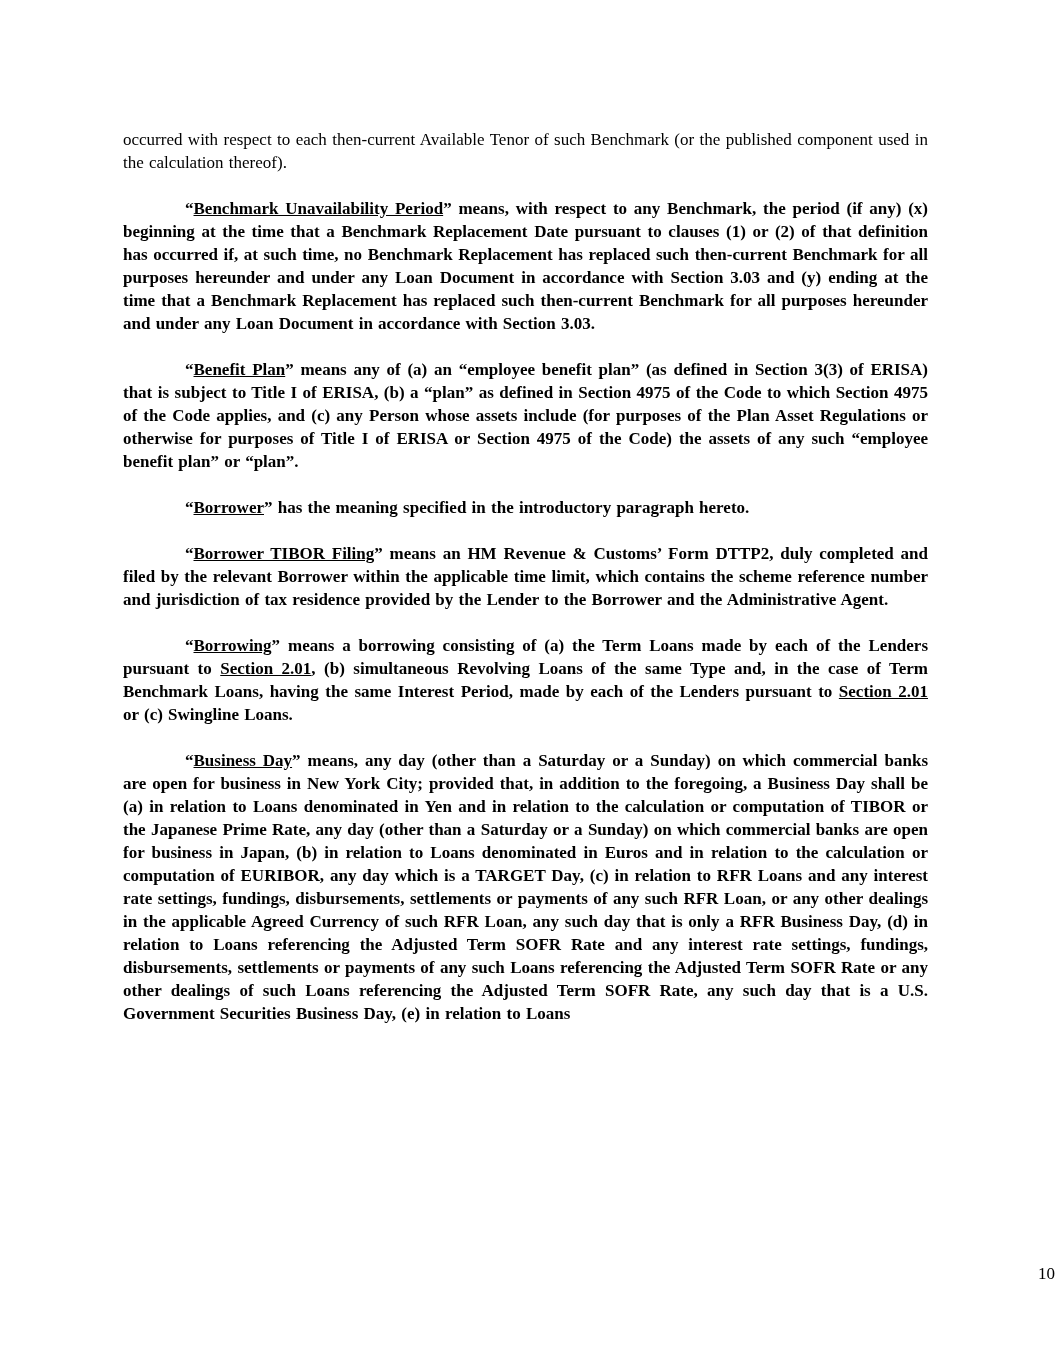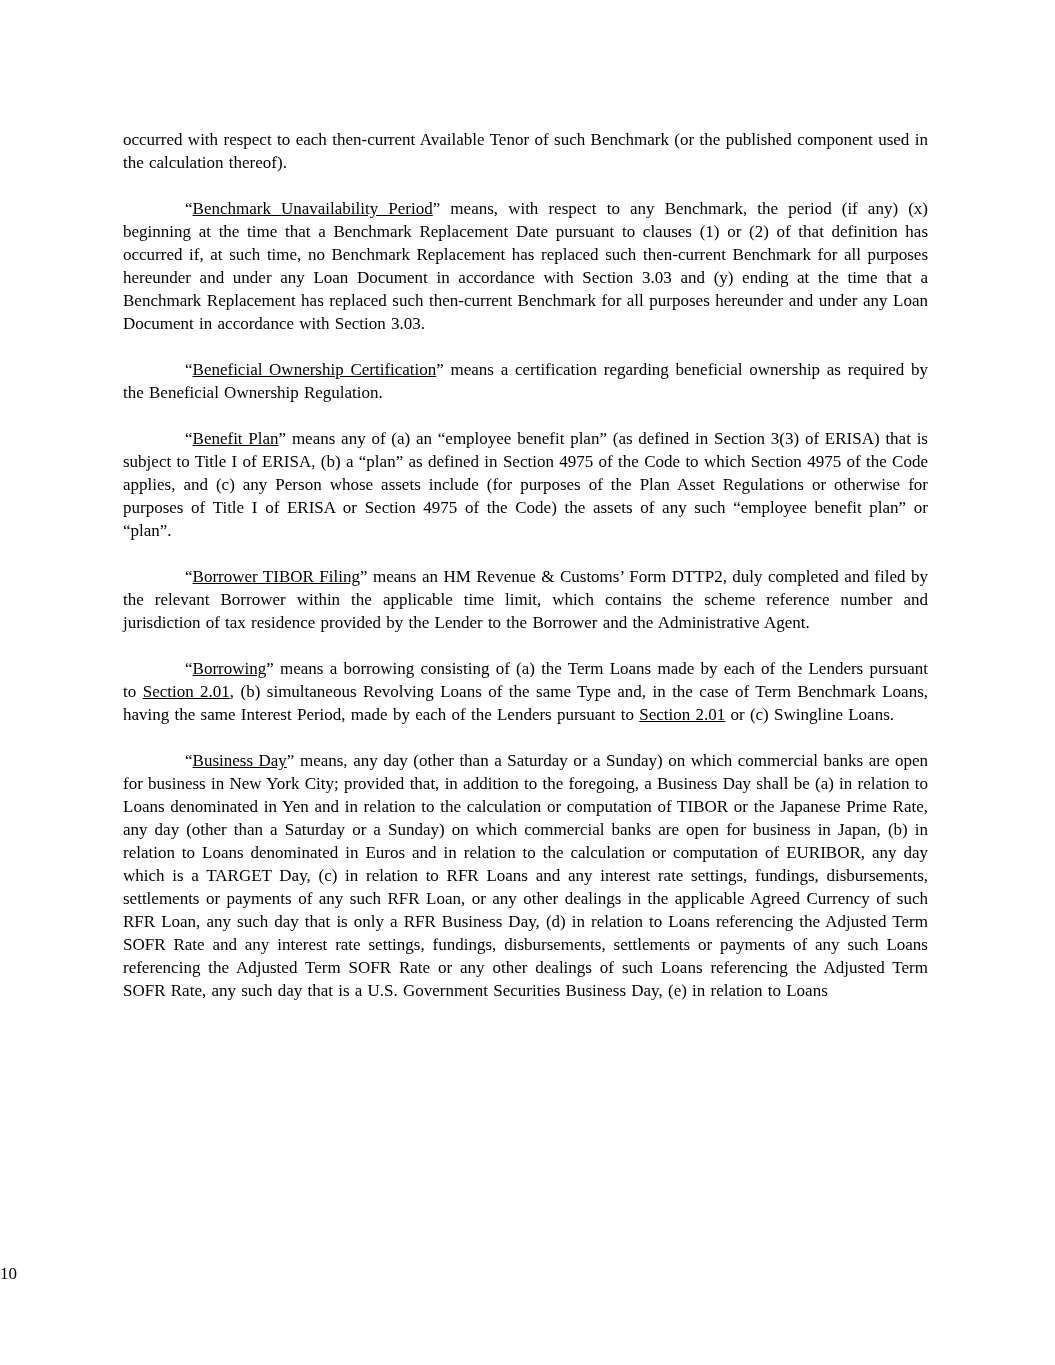--- a/index.html
+++ b/index.html
@@ -24,44 +24,45 @@
   }
   p.para {
     margin: 0 0 23px 0;
     font-size: 17px;
     line-height: 23px;
     text-align: justify;
     word-spacing: 1px;
   }
   p.para.indent {
     text-indent: 62px;
+    font-weight: bold;
   }
   .u {
     text-decoration: underline;
   }
   .footer {
     position: absolute;
     top: 1262px;
     left: 0;
     width: 100%;
-    text-align: left;
+    text-align: right;
     font-size: 17px;
     line-height: 23px;
   }
 </style>
 </head>
 <body>
 
 <div class="page">
   <main class="content">
     <div id="doc-paragraphs">
         <p class="para"><span>occurred with respect to each then-current Available Tenor of such Benchmark (or the published component used in the calculation thereof).</span></p>
         <p class="para indent"><span>“</span><span class="u">Benchmark Unavailability Period</span><span>” means, with respect to any Benchmark, the period (if any) (x) beginning at the time that a Benchmark Replacement Date pursuant to clauses (1) or (2) of that definition has occurred if, at such time, no Benchmark Replacement has replaced such then-current Benchmark for all purposes hereunder and under any Loan Document in accordance with Section 3.03 and (y) ending at the time that a Benchmark Replacement has replaced such then-current Benchmark for all purposes hereunder and under any Loan Document in accordance with Section 3.03.</span></p>
-        <p class="para indent"><span>“</span><span class="u">Beneficial Ownership Certification</span><span>” means a certification regarding beneficial ownership as required by the Beneficial Ownership Regulation.</span></p>
         <p class="para indent"><span>“</span><span class="u">Benefit Plan</span><span>” means any of (a) an “employee benefit plan” (as defined in Section 3(3) of ERISA) that is subject to Title I of ERISA, (b) a “plan” as defined in Section 4975 of the Code to which Section 4975 of the Code applies, and (c) any Person whose assets include (for purposes of the Plan Asset Regulations or otherwise for purposes of Title I of ERISA or Section 4975 of the Code) the assets of any such “employee benefit plan” or “plan”.</span></p>
+        <p class="para indent"><span>“</span><span class="u">Borrower</span><span>” has the meaning specified in the introductory paragraph hereto.</span></p>
         <p class="para indent"><span>“</span><span class="u">Borrower TIBOR Filing</span><span>” means an HM Revenue &amp; Customs’ Form DTTP2, duly completed and filed by the relevant Borrower within the applicable time limit, which contains the scheme reference number and jurisdiction of tax residence provided by the Lender to the Borrower and the Administrative Agent.</span></p>
         <p class="para indent"><span>“</span><span class="u">Borrowing</span><span>” means a borrowing consisting of (a) the Term Loans made by each of the Lenders pursuant to </span><span class="u">Section 2.01</span><span>, (b) simultaneous Revolving Loans of the same Type and, in the case of Term Benchmark Loans, having the same Interest Period, made by each of the Lenders pursuant to </span><span class="u">Section 2.01</span><span> or (c) Swingline Loans.</span></p>
         <p class="para indent"><span>“</span><span class="u">Business Day</span><span>” means, any day (other than a Saturday or a Sunday) on which commercial banks are open for business in New York City; provided that, in addition to the foregoing, a Business Day shall be (a) in relation to Loans denominated in Yen and in relation to the calculation or computation of TIBOR or the Japanese Prime Rate, any day (other than a Saturday or a Sunday) on which commercial banks are open for business in Japan, (b) in relation to Loans denominated in Euros and in relation to the calculation or computation of EURIBOR, any day which is a TARGET Day, (c) in relation to RFR Loans and any interest rate settings, fundings, disbursements, settlements or payments of any such RFR Loan, or any other dealings in the applicable Agreed Currency of such RFR Loan, any such day that is only a RFR Business Day, (d) in relation to Loans referencing the Adjusted Term SOFR Rate and any interest rate settings, fundings, disbursements, settlements or payments of any such Loans referencing the Adjusted Term SOFR Rate or any other dealings of such Loans referencing the Adjusted Term SOFR Rate, any such day that is a U.S. Government Securities Business Day, (e) in relation to Loans</span></p>
       </div>
   </main>
   <div class="footer">
     <span>10</span>
   </div>
 </div>
 

